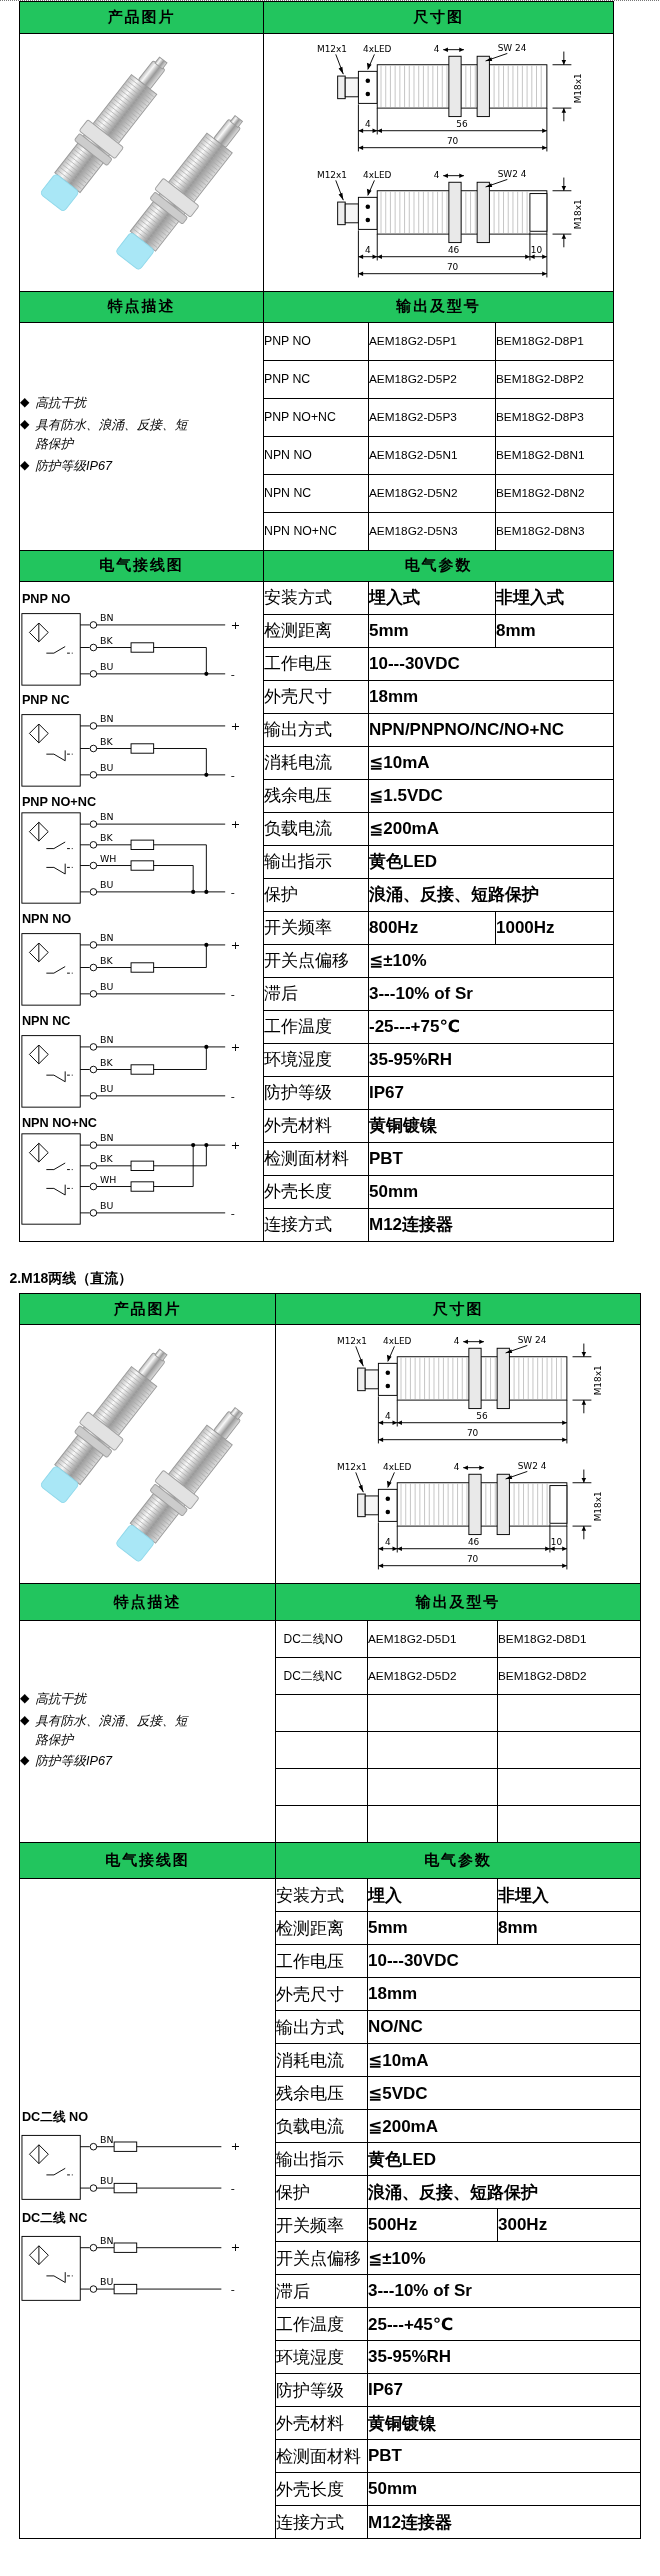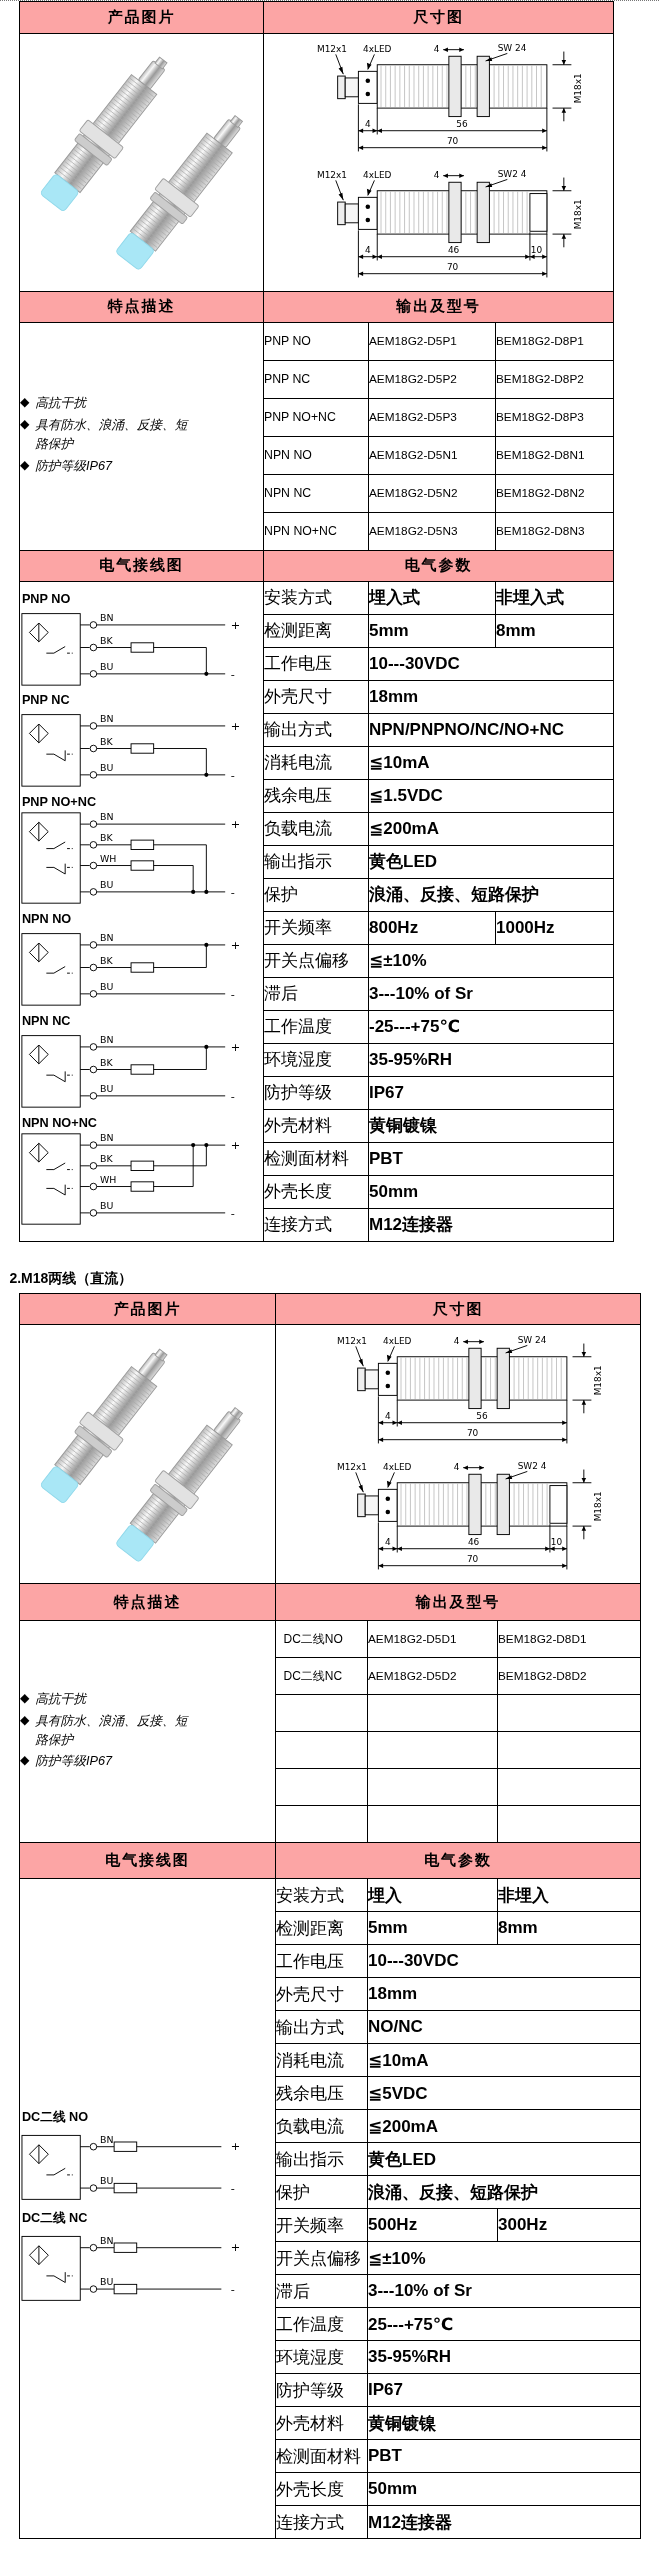--- a/index.html
+++ b/index.html
@@ -3,21 +3,21 @@
 <meta charset="utf-8">
 <style>
   html,body{margin:0;padding:0;background:#fff;}
   body{width:661px;height:2576px;overflow:hidden;color:#000;
        font-family:"Liberation Sans","DejaVu Sans",sans-serif;}
   .dotline{width:100%;height:0;border-top:1.9px dotted #777;}
   .title{font-size:14px;font-weight:bold;margin:7.5px 0 5.7px 9.4px;}
   #sec2 .title{margin-top:28px;}
   table.dt{border-collapse:collapse;table-layout:fixed;margin-left:19px;}
   .dt td{border:0.9px solid #000;vertical-align:middle;overflow:hidden;padding:0;}
-  .gh{background:#fca5a5;font-weight:bold;font-size:15px;text-align:center;letter-spacing:1.9px;}
+  .gh{background:#22c55e;font-weight:bold;font-size:15px;text-align:center;letter-spacing:1.9px;}
   .grp{padding-right:104px;margin-top:43px;}
   
   #t1 tr.rhdr{height:32px;} #t1 tr.rprod{height:257px;} #t1 tr.rhdr2{height:31px;}
   #t1 tr.rmod{height:38px;} #t1 tr.rhdr3{height:31px;} #t1 tr.rpar{height:33px;}
   #t2 tr.rhdr{height:31px;} #t2 tr.rprod{height:259px;} #t2 tr.rhdr2{height:37px;}
   #t2 tr.rmod{height:37px;} #t2 tr.rhdr3{height:36px;} #t2 tr.rpar{height:33px;}
   .pcell,.dcell{}
   .dimwrap svg{display:block;margin:7.5px auto 3.8px auto;}
   .fcell{vertical-align:top;padding:21px 7.5px 0 13px;}
   .feat{display:flex;font-size:12.7px;margin-bottom:2.8px;}
@@ -1076,21 +1076,21 @@
           <tr class="rpar">
             <td class="plabel">开关点偏移</td>
             <td class="pv1" colspan="2">≦±10%</td>
           </tr>
           <tr class="rpar">
             <td class="plabel">滞后</td>
             <td class="pv1" colspan="2">3---10% of Sr</td>
           </tr>
           <tr class="rpar">
             <td class="plabel">工作温度</td>
-            <td class="pv1" colspan="2">25---+75℃</td>
+            <td class="pv1" colspan="2">25---+45℃</td>
           </tr>
           <tr class="rpar">
             <td class="plabel">环境湿度</td>
             <td class="pv1" colspan="2">35-95%RH</td>
           </tr>
           <tr class="rpar">
             <td class="plabel">防护等级</td>
             <td class="pv1" colspan="2">IP67</td>
           </tr>
           <tr class="rpar">

